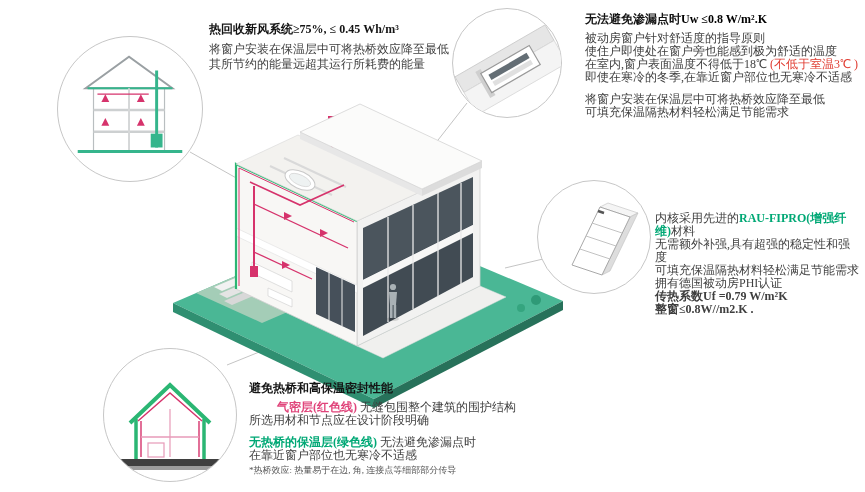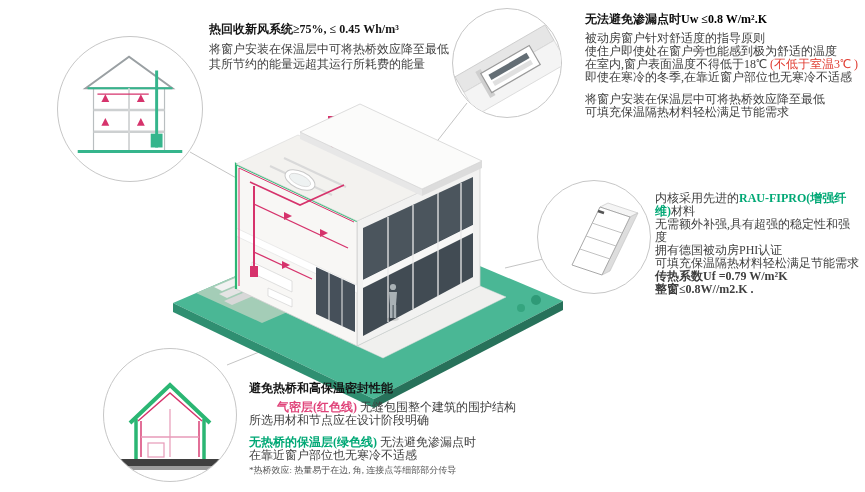--- a/index.html
+++ b/index.html
@@ -193,27 +193,27 @@
     <div class="line tgap">被动房窗户针对舒适度的指导原则</div>
     <div class="line">使住户即使处在窗户旁也能感到极为舒适的温度</div>
     <div class="line">
       <span>在室内,窗户表面温度不得低于18℃ </span><span class="warn">(不低于室温3℃ )</span>
     </div>
     <div class="line">即使在寒冷的冬季,在靠近窗户部位也无寒冷不适感</div>
     <div class="line gap">将窗户安装在保温层中可将热桥效应降至最低</div>
     <div class="line">可填充保温隔热材料轻松满足节能需求</div>
   </div>
 
-  <div class="tb" style="left:655px;top:192px;width:206px;">
+  <div class="tb" style="left:655px;top:212px;width:206px;">
     <div class="line">
       <span>内核采用先进的</span><span class="greenb">RAU-FIPRO(增强纤维)</span><span>材料</span>
     </div>
     <div class="line">无需额外补强,具有超强的稳定性和强度</div>
+    <div class="line">可填充保温隔热材料轻松满足节能需求</div>
     <div class="line">拥有德国被动房PHI认证</div>
-    <div class="line">可填充保温隔热材料轻松满足节能需求</div>
     <div class="line greenb">传热系数Uf =0.79 W/m²K</div>
     <div class="line greenb">整窗≤0.8W//m2.K .</div>
   </div>
 
   <div class="tb" style="left:249px;top:381px;width:330px;">
     <div class="title">避免热桥和高保温密封性能</div>
     <div class="line tgap">
       <span class="redt">气密层(红色线)</span><span> 无缝包围整个建筑的围护结构</span>
     </div>
     <div class="line">所选用材和节点应在设计阶段明确</div>

